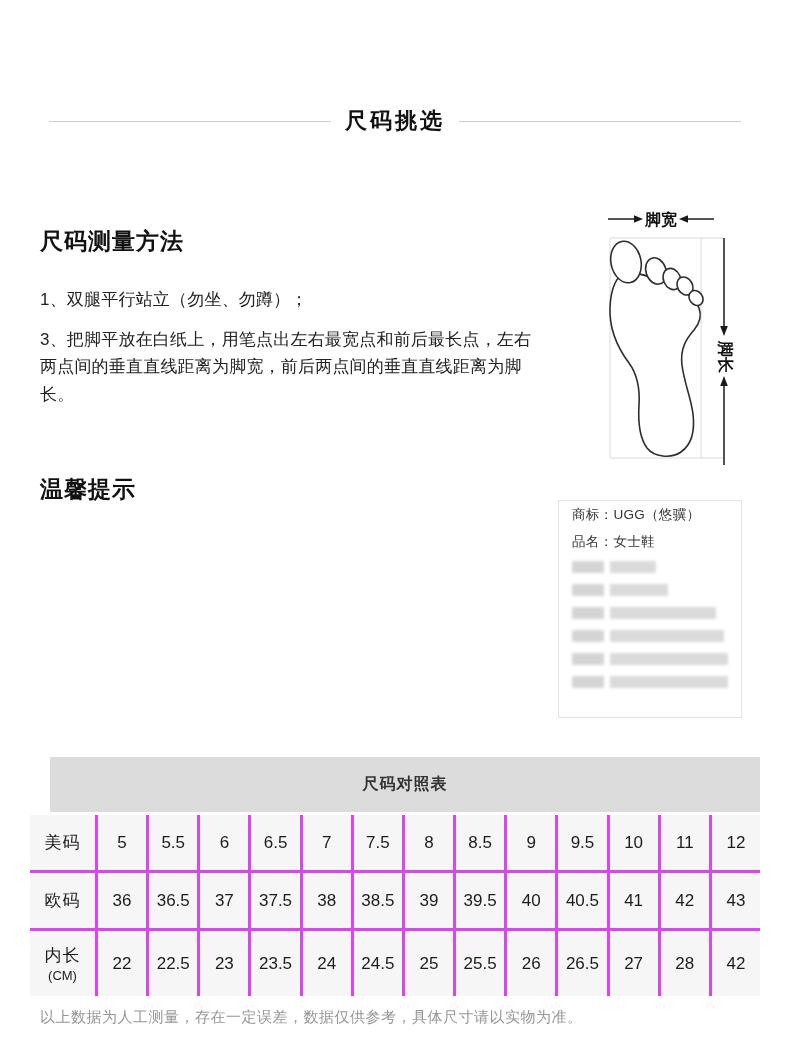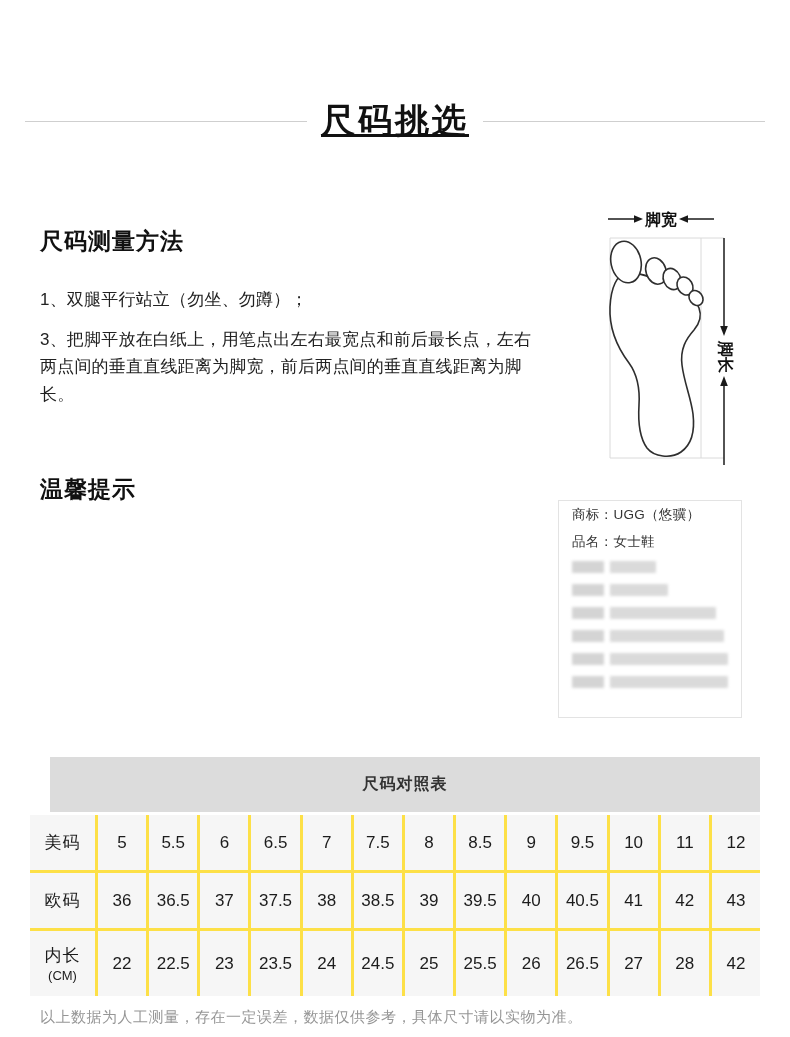--- a/index.html
+++ b/index.html
@@ -4,22 +4,22 @@
 <style>
   * { margin:0; padding:0; box-sizing:border-box; }
   html,body { background:#fff; }
   body { font-family:"Liberation Sans","DejaVu Sans",sans-serif; color:#222; }
   .page { position:relative; width:790px; height:1037px; background:#fff; overflow:hidden; margin:0 auto; }
 
   
   .title-row { position:absolute; top:98px; left:0; width:790px; height:46px;
                display:flex; align-items:center; justify-content:center; }
   .title-row .rule { flex:0 0 auto; width:282px; height:1px; background:#cfcfcf; }
-  .page-title { font-size:34px; font-weight:600; color:#111; letter-spacing:3px;
-                padding:0 14px; white-space:nowrap;text-decoration:underline; }
+  .page-title { font-size:22px; font-weight:600; color:#111; letter-spacing:3px;
+                padding:0 14px; white-space:nowrap; }
 
   
   .section-heading { position:absolute; left:40px; font-size:23px; font-weight:700; color:#111; letter-spacing:1px; }
   #measure-heading { top:226px; }
   #tips-heading { top:474px; }
 
   .text-list { position:absolute; left:40px; width:492px; font-size:17px; color:#222; }
   #measure-list { top:286px; }
   #tips-list { top:535px; }
   .text-list .list-item { line-height:1.6; margin-bottom:13px; letter-spacing:0.2px; }
@@ -39,21 +39,21 @@
   .redacted-line:nth-of-type(2){ width:84px;  }
   .redacted-line:nth-of-type(3){ width:96px;  }
   .redacted-line:nth-of-type(4){ width:144px; }
   .redacted-line:nth-of-type(5){ width:152px; }
   .redacted-line:nth-of-type(6){ width:156px; }
 
   
   .size-table { position:absolute; left:30px; top:757px; width:730px; }
   .size-table-header { height:55px; background:#dcdcdc; display:flex; align-items:center; justify-content:center;
                        font-size:16px; font-weight:600; color:#333; letter-spacing:1px; margin-bottom:3px;margin-left:20px; }
-  .size-grid { display:grid; grid-template-columns:65px repeat(13, 1fr); gap:3px; background:#fde047; }
+  .size-grid { display:grid; grid-template-columns:65px repeat(13, 1fr); gap:3px; background:#d946ef; }
   .size-grid .cell { background:#f6f6f6; display:flex; flex-direction:column; align-items:center; justify-content:center;
                      font-size:17px; color:#1c1c1c; height:55px; }
   .size-grid .cell.row-2 { height:65px; }
   .size-grid .label-cell { font-weight:400; letter-spacing:1px; }
   .size-grid .label-sub { font-size:13px; margin-top:1px; letter-spacing:0; }
 
   
   .footer-note { position:absolute; left:40px; top:1008px; font-size:15px; color:#969696; letter-spacing:0.5px; }
 </style>
 </head>

